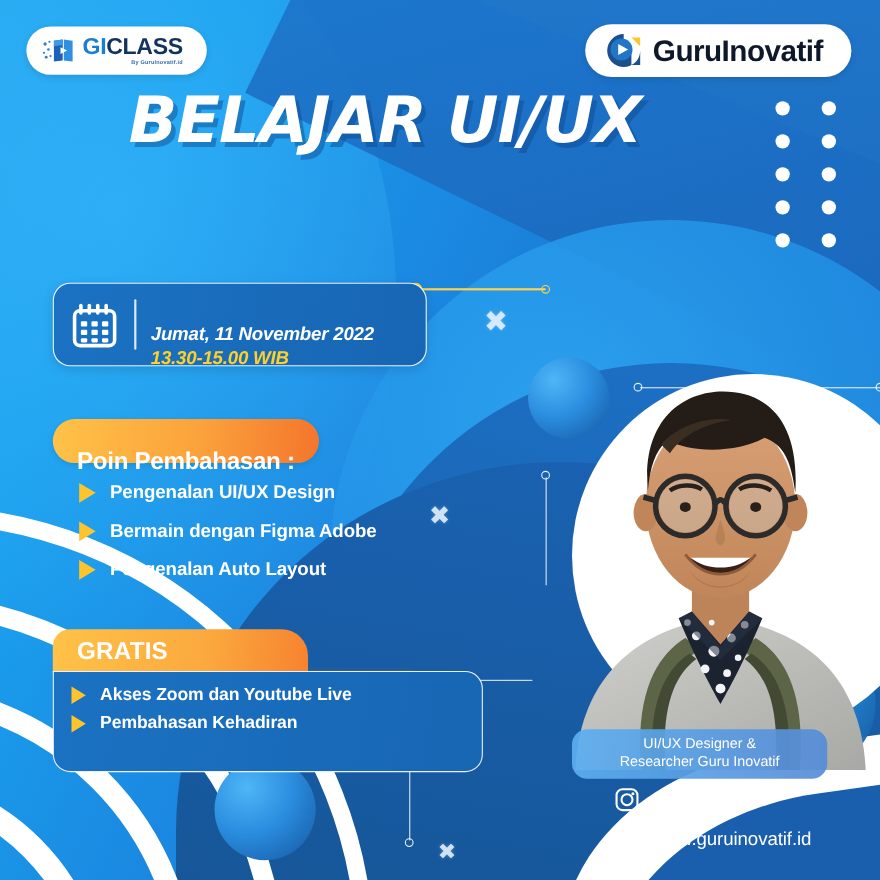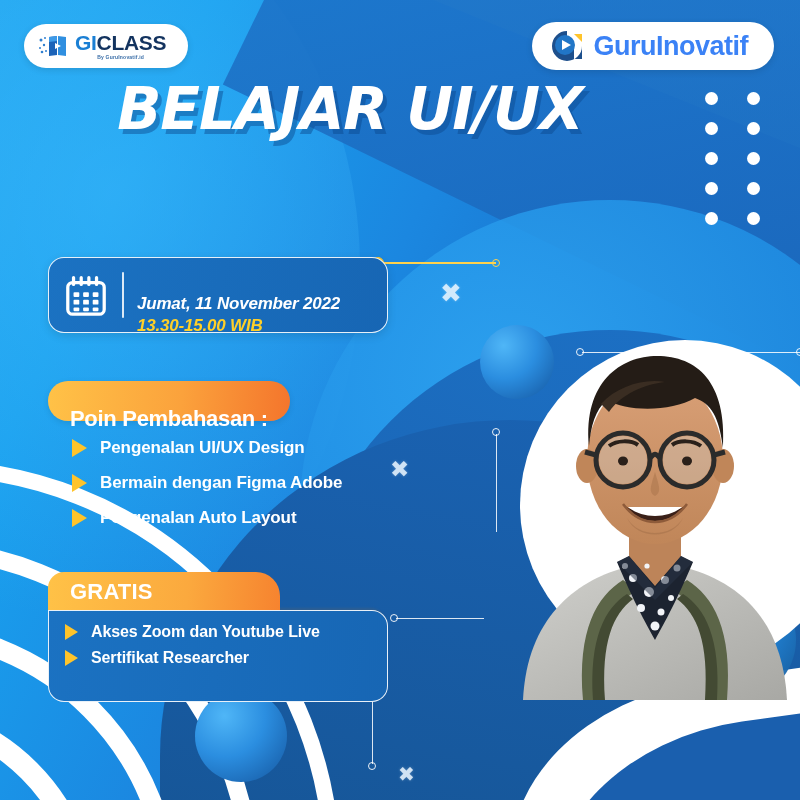--- a/index.html
+++ b/index.html
@@ -113,22 +113,22 @@
   .logo-pill {
     position: absolute; background: #ffffff; border-radius: 30px;
     display: flex; align-items: center; box-shadow: 0 2px 7px rgba(0,0,0,.12);
   }
   .logo-left { left: 24px; top: 24px; height: 44px; padding: 0 22px 0 14px; gap: 7px; }
   .logo-right { right: 26px; top: 22px; height: 48px; padding: 0 26px 0 18px; gap: 10px; }
   .gi-text { font-size: 21px; font-weight: 800; letter-spacing: -.3px; line-height: 1; }
   .gi-blue { color: #1a7fd4; }
   .gi-navy { color: #13335f; }
   .gi-sub { font-size: 5px; color: #3a6ea8; letter-spacing: .2px; margin-top: 1px; font-weight: 700; }
-  .gi-stack { display: flex; flex-direction: column; align-items: center; }
-  .guru-text { font-size: 27px; font-weight: 800; color: #3b82f6; letter-spacing: -.5px; }
+  .gi-stack { display: flex; flex-direction: column; align-items: flex-end; }
+  .guru-text { font-size: 27px; font-weight: 800; color: #0f172a; letter-spacing: -.5px; }
 
   
   .headline {
     position: absolute; left: 0; top: 82px; width: 700px; text-align: center;
     color: #ffffff; font-family: "DejaVu Sans", sans-serif;
     font-weight: 700; font-style: italic; font-size: 58px; line-height: .94;
     letter-spacing: -1px; text-shadow: 4px 5px 0 rgba(12,70,140,.45);
   }
   .headline .l2 { display: block; }
 
@@ -169,21 +169,21 @@
     position: absolute; left: 8px; top: 36px; width: 330px; height: 92px;
     background: rgba(90,100,110,.35); border-radius: 16px; filter: blur(1px);
   }
   .gratis-tab {
     position: absolute; left: 0; top: 0; height: 40px; width: 232px; padding: 0 22px;
     border-radius: 16px 24px 0 0; display: flex; align-items: center;
     background: linear-gradient(95deg, #ffc247 0%, #fba93e 60%, #f6832f 100%);
   }
   .gratis-tab span { color: #ffffff; font-size: 22px; font-weight: 700; letter-spacing: .2px; }
   .gratis-body {
-    position: absolute; left: 0; top: 38px; width: 340px; min-height: 92px;
+    position: absolute; left: 0; top: 38px; width: 391px; min-height: 92px;
     border-radius: 0 16px 16px 16px; border: 1.6px solid rgba(255,255,255,.9);
     background: linear-gradient(100deg, #1b72c2 0%, #1766b4 100%);
     padding: 12px 16px 14px 16px; display: flex; flex-direction: column; gap: 8px;
   }
   .gratis-body .bullet span { font-size: 16px; font-weight: 600; }
   .gratis-body .tri { border-left-width: 13px; border-top-width: 8px; border-bottom-width: 8px; }
 
   
   .portrait-ring {
     position: absolute; left: 520px; top: 340px; width: 330px; height: 330px;
@@ -449,20 +449,42 @@
     <div class="gratis-tab">
       <span>GRATIS</span>
     </div>
     <div class="gratis-body">
       <div class="bullet">
         <span class="tri"></span>
         <span>Akses Zoom dan Youtube Live</span>
       </div>
       <div class="bullet">
         <span class="tri"></span>
-        <span>Sertifikat Researcher</span>
+        <span>Pembahasan Kehadiran</span>
       </div>
     </div>
   </div>
 
-
+  <div class="role-pill">
+    <span>UI/UX Designer &amp;</span>
+    <span>Researcher Guru Inovatif</span>
+  </div>
+
+  <div class="socials">
+    <div class="social">
+      <svg width="24" height="24" viewBox="0 0 24 24">
+        <rect x="2.5" y="2.5" width="19" height="19" rx="5.5" fill="none" stroke="#ffffff" stroke-width="1.9"></rect>
+        <circle cx="12" cy="12" r="5" fill="none" stroke="#ffffff" stroke-width="1.9"></circle>
+        <circle cx="17.4" cy="6.6" r="1.4" fill="#ffffff"></circle>
+      </svg>
+      <span>guruinovatif.id</span>
+    </div>
+    <div class="social">
+      <svg width="24" height="24" viewBox="0 0 24 24">
+        <circle cx="12" cy="12" r="9.4" fill="none" stroke="#ffffff" stroke-width="1.9"></circle>
+        <ellipse cx="12" cy="12" rx="4.2" ry="9.4" fill="none" stroke="#ffffff" stroke-width="1.6"></ellipse>
+        <path d="M3 9.2 H21 M3 14.8 H21" stroke="#ffffff" stroke-width="1.6"></path>
+      </svg>
+      <span>www.guruinovatif.id</span>
+    </div>
+  </div>
 
 </div>
 
 </body></html>

